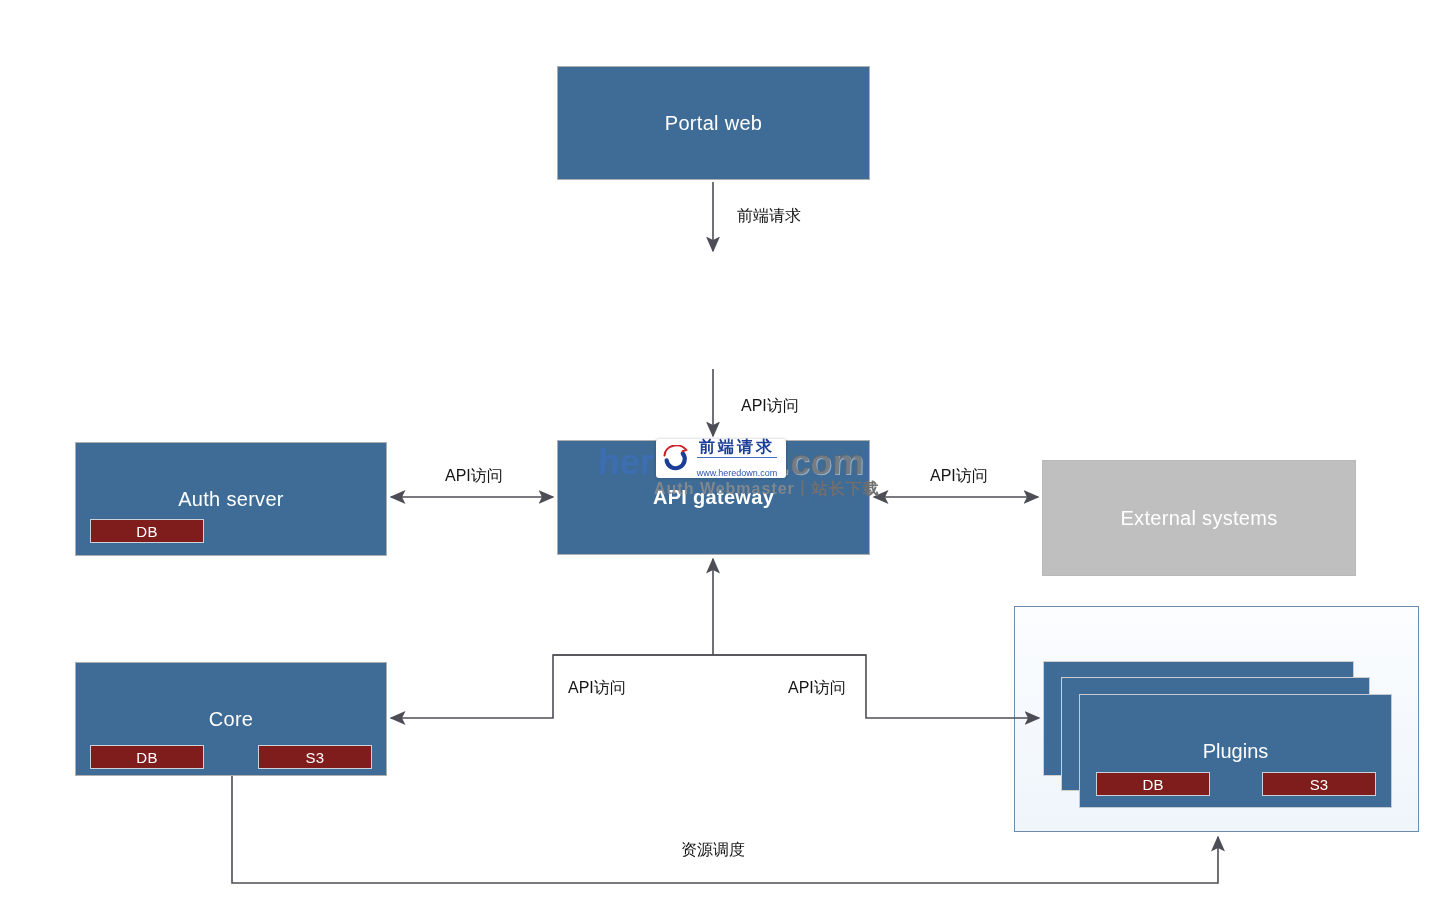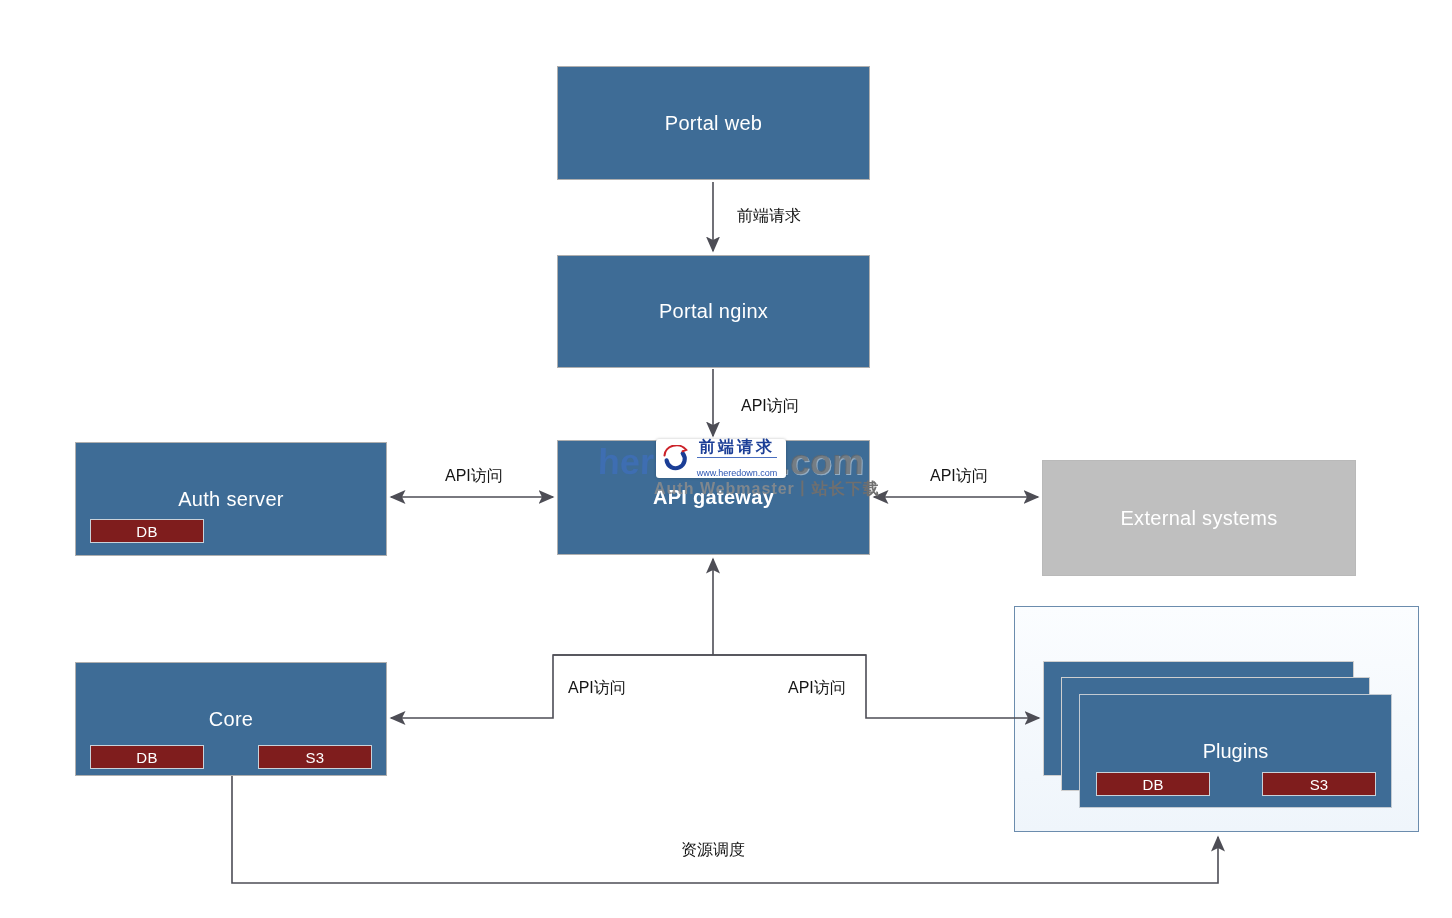--- a/index.html
+++ b/index.html
@@ -87,23 +87,20 @@
       <path d="M866,655 H553 V718 H391" marker-end="url(#ah)"></path>
       <path d="M553,655 H866 V718 H1039" marker-end="url(#ah)"></path>
       <path d="M232,776 V883 H1218 V837" marker-end="url(#ah)"></path>
     </g>
   </svg>
 
   <div class="node" id="node-portal-web">
     <span>Portal web</span>
   </div>
 
-  <div class="node" id="node-portal-nginx">
-    <span>Portal nginx</span>
-  </div>
 
   <div class="node" id="node-api-gateway">
     <span>API gateway</span>
   </div>
 
   <div class="node" id="node-auth-server">
     <span>Auth server</span>
     <div class="chip" style="left:14px;bottom:12px;">
       <span>DB</span>
     </div>

